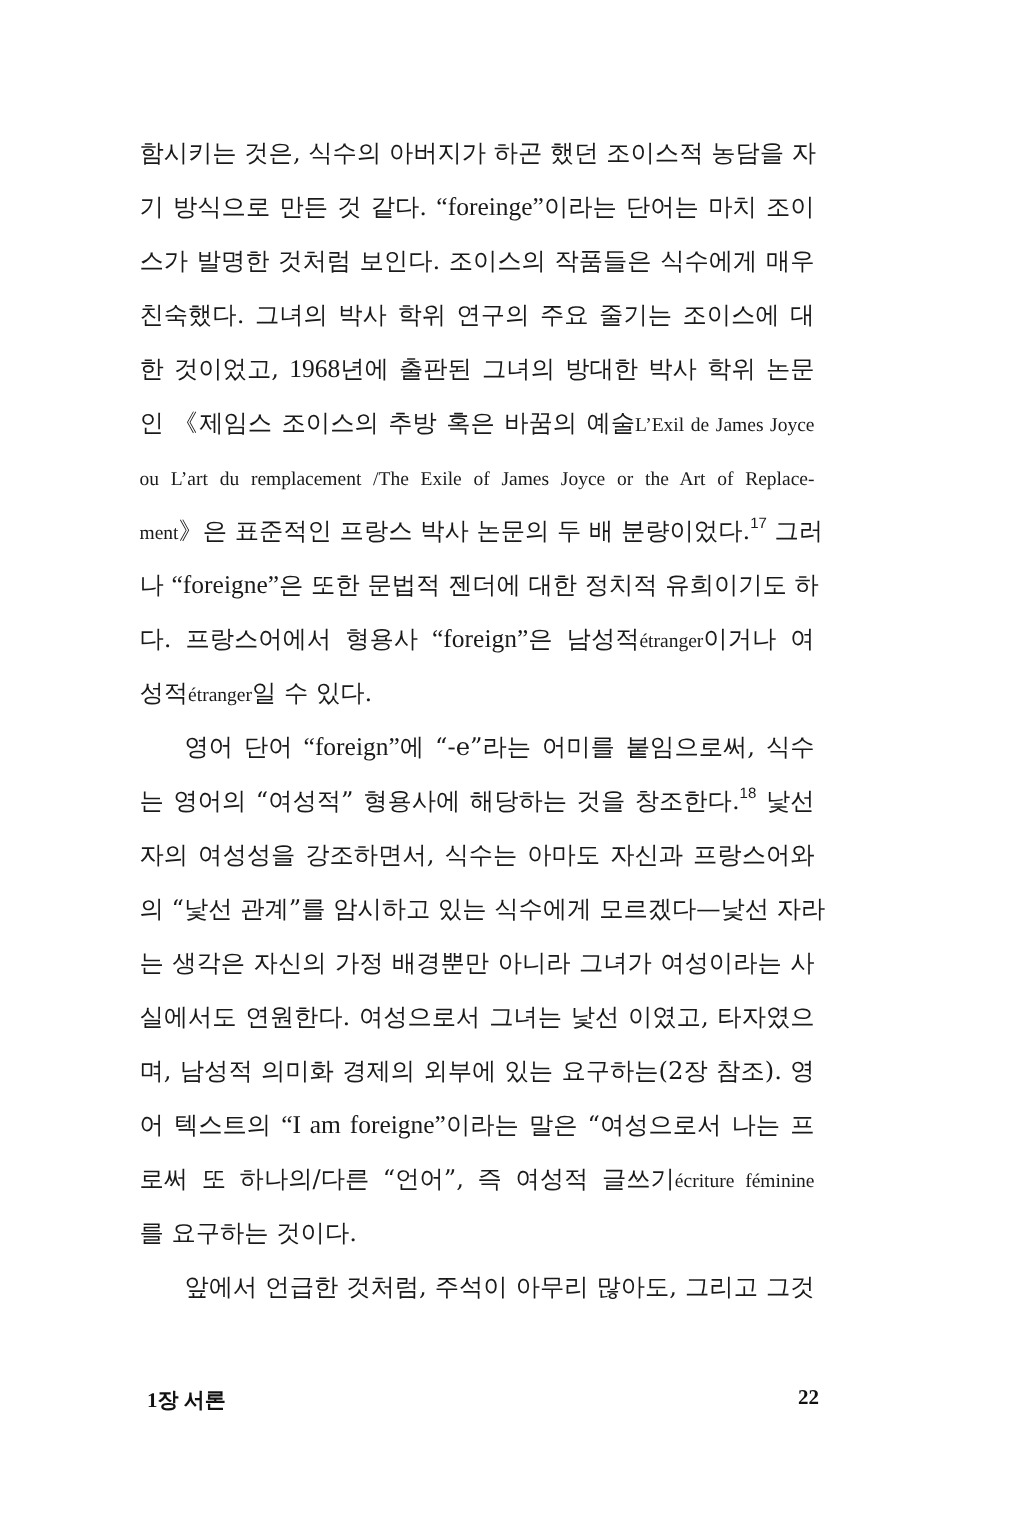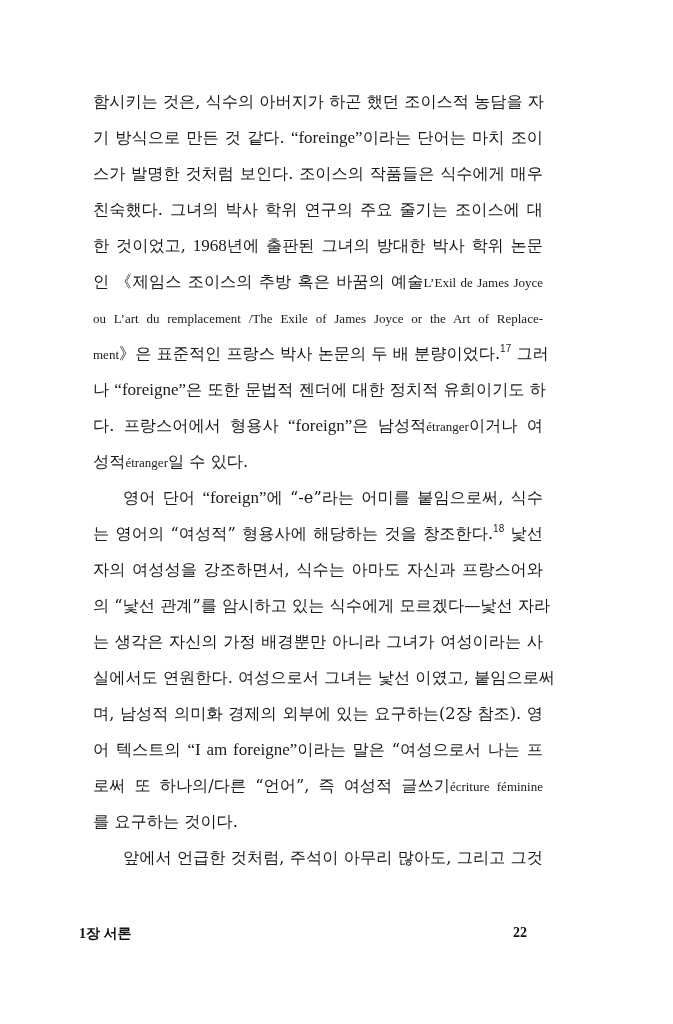--- a/index.html
+++ b/index.html
@@ -13,21 +13,21 @@
   .line {
     height: 36px; line-height: 36px; white-space: nowrap;
     text-align: justify; text-align-last: justify; display: block;
   }
   .line.last { text-align-last: left; }
   .line.indent { padding-left: 30px; }
   .lat { font-family: "Liberation Serif", serif; font-size: 17px; }
   .lat-small { font-family: "Liberation Serif", serif; font-size: 13px; }
   sup { font-family: Liberation Sans, sans-serif; font-size: 10px; line-height: 0; vertical-align: 7px; }
   .footer {
-    position: absolute; left: 79px; top: 925px; width: 448px; height: 22px;
+    position: absolute; left: 98px; top: 925px; width: 448px; height: 22px;
     font-family: "Liberation Serif", serif; font-weight: bold; font-size: 14px; color: #111;
   }
   .footer .chap { position: absolute; left: 0; top: 0; }
   .footer .pnum { position: absolute; right: 0; top: 0; }
 </style>
 </head>
 <body>
 
 <div class="page">
   <div class="body-text" id="body-text">
@@ -40,21 +40,21 @@
       <div class="line"><span class="lat-small">ou L’art du remplacement /The Exile of James Joyce or the Art of Replace-</span></div>
       <div class="line"><span class="lat-small">ment</span><span>》은 표준적인 프랑스 박사 논문의 두 배 분량이었다.</span><sup>17</sup><span> 그러</span></div>
       <div class="line"><span>나 </span><span class="lat">“foreigne”</span><span>은 또한 문법적 젠더에 대한 정치적 유희이기도 하</span></div>
       <div class="line"><span>다. 프랑스어에서 형용사 </span><span class="lat">“foreign”</span><span>은 남성적</span><span class="lat-small">étranger</span><span>이거나 여</span></div>
       <div class="line last"><span>성적</span><span class="lat-small">étranger</span><span>일 수 있다.</span></div>
       <div class="line indent"><span>영어 단어 </span><span class="lat">“foreign”</span><span>에 “-e”라는 어미를 붙임으로써, 식수</span></div>
       <div class="line"><span>는 영어의 “여성적” 형용사에 해당하는 것을 창조한다.</span><sup>18</sup><span> 낯선</span></div>
       <div class="line"><span>자의 여성성을 강조하면서, 식수는 아마도 자신과 프랑스어와</span></div>
       <div class="line"><span>의 “낯선 관계”를 암시하고 있는 식수에게 모르겠다—낯선 자라</span></div>
       <div class="line"><span>는 생각은 자신의 가정 배경뿐만 아니라 그녀가 여성이라는 사</span></div>
-      <div class="line"><span>실에서도 연원한다. 여성으로서 그녀는 낯선 이였고, 붙임으로써</span></div>
+      <div class="line"><span>실에서도 연원한다. 여성으로서 그녀는 낯선 이였고, 타자였으</span></div>
       <div class="line"><span>며, 남성적 의미화 경제의 외부에 있는 요구하는(2장 참조). 영</span></div>
       <div class="line"><span>어 텍스트의 </span><span class="lat">“I am foreigne”</span><span>이라는 말은 “여성으로서 나는 프</span></div>
       <div class="line"><span>로써 또 하나의/다른 “언어”, 즉 여성적 글쓰기</span><span class="lat-small">écriture féminine</span></div>
       <div class="line last"><span>를 요구하는 것이다.</span></div>
       <div class="line indent"><span>앞에서 언급한 것처럼, 주석이 아무리 많아도, 그리고 그것</span></div>
     </div>
   <div class="footer">
     <span class="chap">1장   서론</span>
     <span class="pnum">22</span>
   </div>

